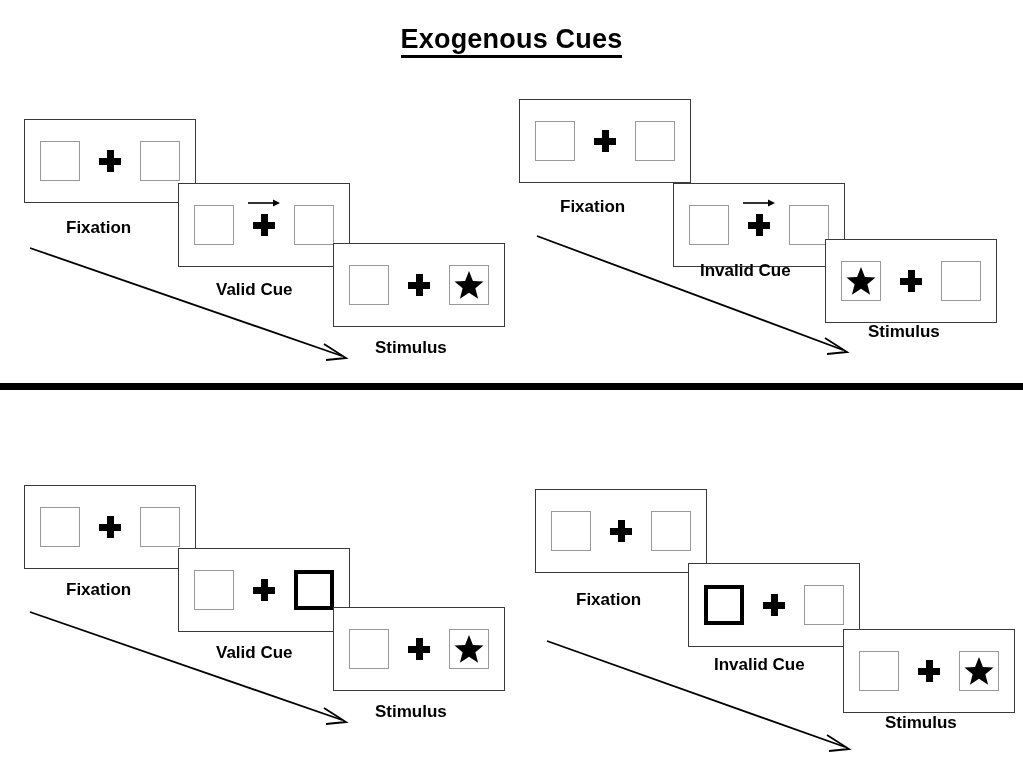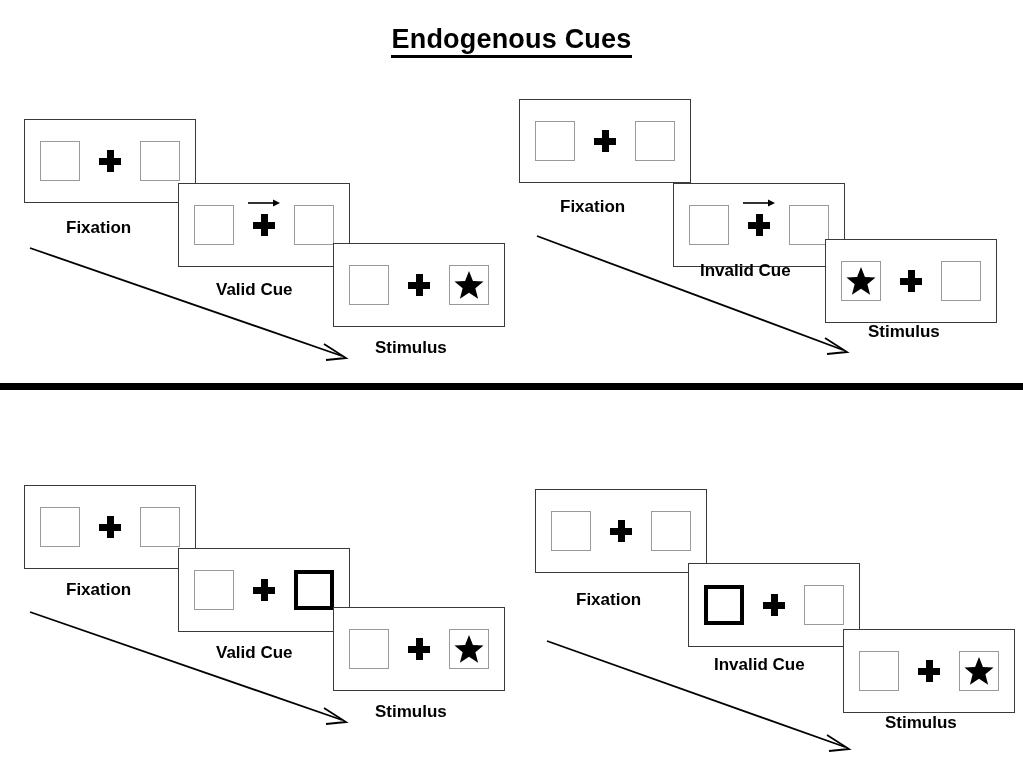--- a/index.html
+++ b/index.html
@@ -140,21 +140,21 @@
     position: absolute;
     overflow: visible;
   }
 </style>
 </head>
 <body>
 
 <div id="stage">
 
   <div class="section-title" style="left:0; top:24px;">
-    <span>Endogenous Cues</span>
+    <span>Exogenous Cues</span>
   </div>
 
   <svg class="time-arrow" style="left:28px; top:244px;" width="330" height="120" viewBox="0 0 330 120">
     <line x1="2" y1="4" x2="314" y2="112" stroke="#000" stroke-width="1.8"></line>
     <polyline points="296,100 318,114 298,116" fill="none" stroke="#000" stroke-width="1.8"></polyline>
   </svg>
 
   <svg class="time-arrow" style="left:535px; top:232px;" width="330" height="130" viewBox="0 0 330 130">
     <line x1="2" y1="4" x2="308" y2="118" stroke="#000" stroke-width="1.8"></line>
     <polyline points="290,106 312,120 292,122" fill="none" stroke="#000" stroke-width="1.8"></polyline>

